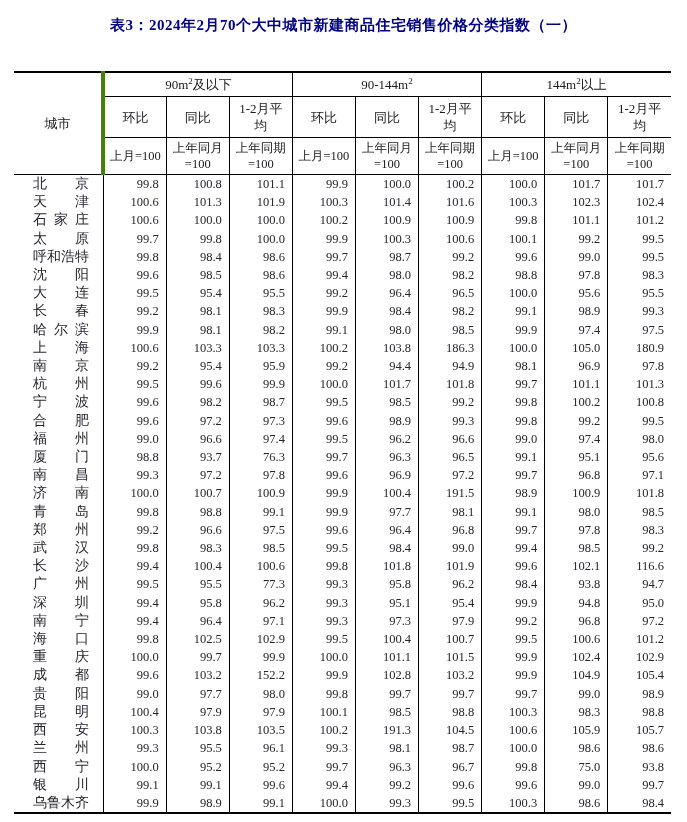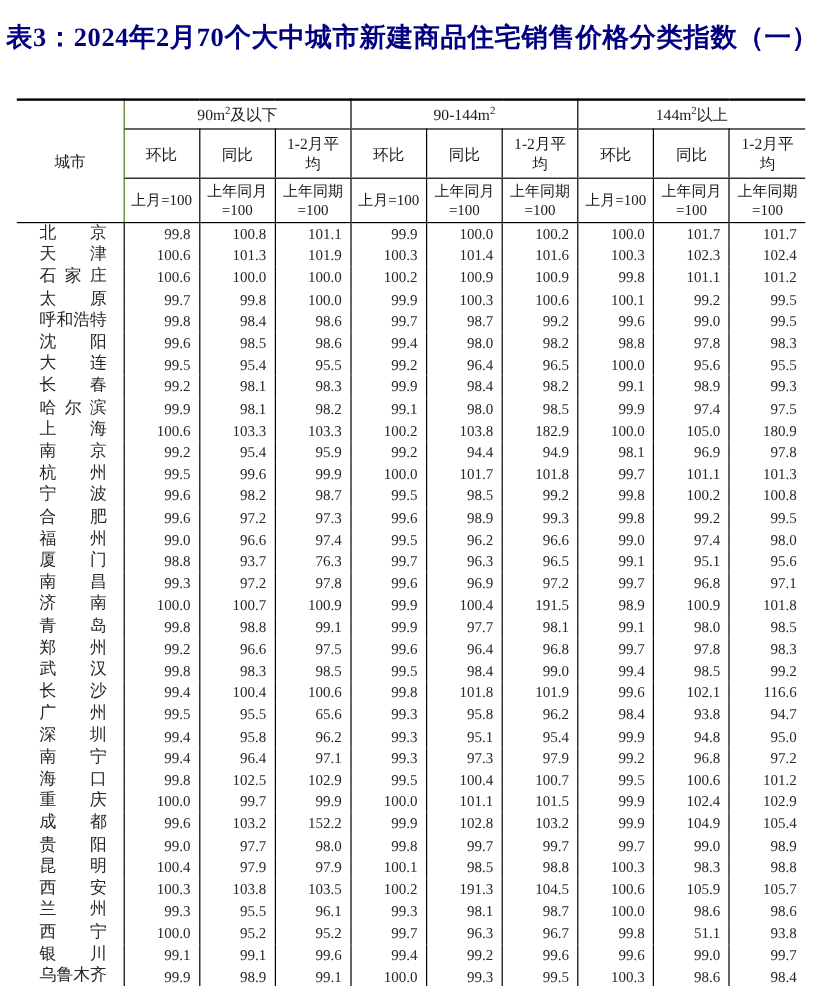--- a/index.html
+++ b/index.html
@@ -5,21 +5,21 @@
   html, body {
     margin: 0; padding: 0;
     width: 687px; height: 822px;
     background: #ffffff;
     font-family: "Liberation Serif", "DejaVu Serif", serif;
     overflow: hidden;
   }
   .title {
     margin-top: 16px;
     text-align: center;
-    font-size: 22px;
+    font-size: 15px;
     font-weight: bold;
     color: #000080;
     letter-spacing: 0.5px;
   }
   table.idx {
     border-collapse: collapse;
     table-layout: fixed;
     width: 657px;
     margin: 36px 15px 0 14px;
     border-top: 2px solid #000;
@@ -28,21 +28,21 @@
   }
   col.c-city { width: 89px; }
   col.c-val  { width: 63px; }
   th, td { padding: 0; font-weight: normal; }
   
   th, td { border-left: 1px solid #000; }
   tr > th:first-child, tr > td:first-child { border-left: none; }
   thead th { border-bottom: 1px solid #000; color: #1a1a1f; }
   th.city-head {
     border-left: none;
-    border-right: 1px solid #4d7c0f;
+    border-right: 4px solid #4d7c0f;
     font-size: 14px;
     text-align: center;
     vertical-align: middle;
   }
   tr.group-row th { height: 23px; font-size: 13px; vertical-align: middle; }
   tr.sub-row th   { height: 40px; font-size: 13px; text-align: center; vertical-align: middle; line-height: 17px; padding: 0 6px; }
   tr.base-row th  { height: 36px; font-size: 12.5px; text-align: center; vertical-align: middle; line-height: 16px; padding: 0 3px; }
   sup { font-size: 9px; line-height: 0; }
   tbody td {
     height: 18.2px;
@@ -275,21 +275,21 @@
           <span class="city-name">
             <span>上</span>
             <span>海</span>
           </span>
         </td>
         <td>100.6</td>
         <td>103.3</td>
         <td>103.3</td>
         <td>100.2</td>
         <td>103.8</td>
-        <td>182.9</td>
+        <td>186.3</td>
         <td>100.0</td>
         <td>105.0</td>
         <td>180.9</td>
       </tr>
       <tr>
         <td class="city-cell">
           <span class="city-name">
             <span>南</span>
             <span>京</span>
           </span>
@@ -493,21 +493,21 @@
       </tr>
       <tr>
         <td class="city-cell">
           <span class="city-name">
             <span>广</span>
             <span>州</span>
           </span>
         </td>
         <td>99.5</td>
         <td>95.5</td>
-        <td>65.6</td>
+        <td>77.3</td>
         <td>99.3</td>
         <td>95.8</td>
         <td>96.2</td>
         <td>98.4</td>
         <td>93.8</td>
         <td>94.7</td>
       </tr>
       <tr>
         <td class="city-cell">
           <span class="city-name">
@@ -668,21 +668,21 @@
             <span>宁</span>
           </span>
         </td>
         <td>100.0</td>
         <td>95.2</td>
         <td>95.2</td>
         <td>99.7</td>
         <td>96.3</td>
         <td>96.7</td>
         <td>99.8</td>
-        <td>51.1</td>
+        <td>75.0</td>
         <td>93.8</td>
       </tr>
       <tr>
         <td class="city-cell">
           <span class="city-name">
             <span>银</span>
             <span>川</span>
           </span>
         </td>
         <td>99.1</td>

